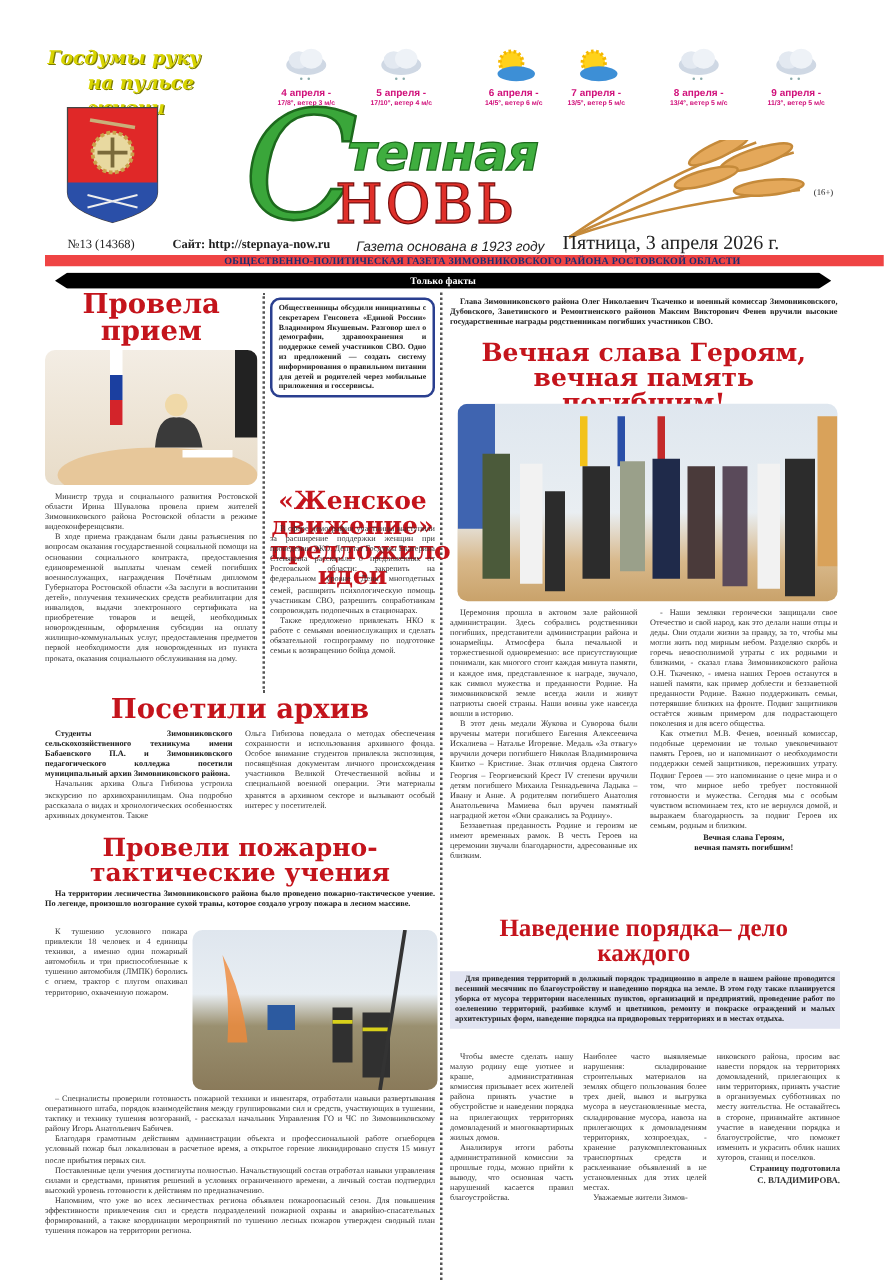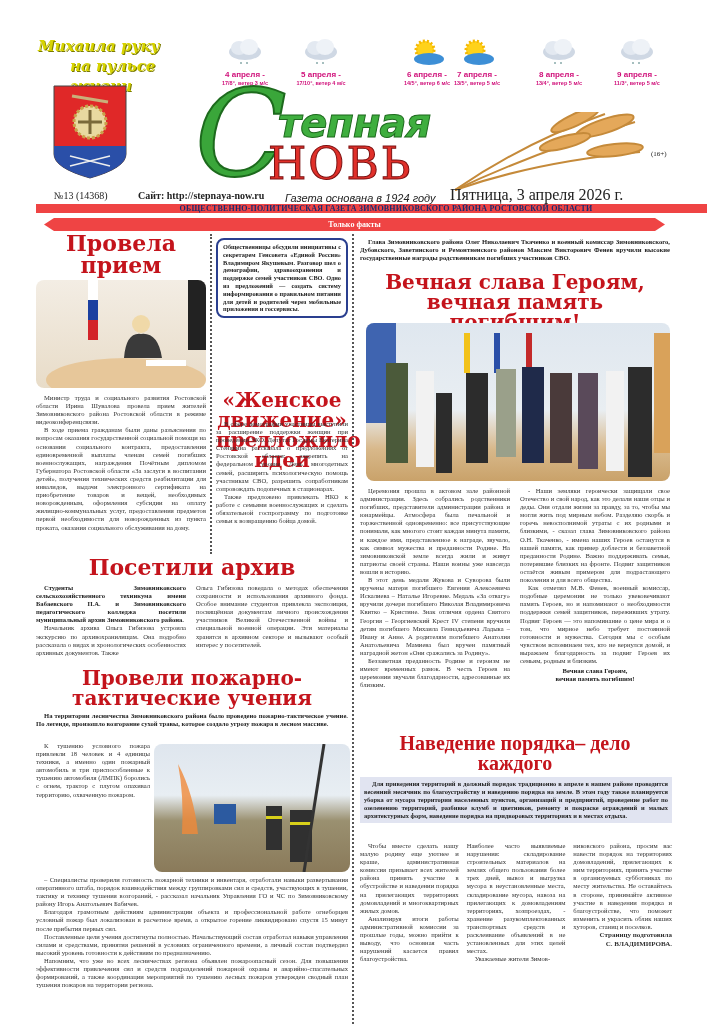--- a/index.html
+++ b/index.html
@@ -15,38 +15,38 @@
   .logo-c { left: 195px; top: 84px; font-family: "DejaVu Serif", serif; font-style: italic; font-size: 120px; line-height: 100px; color: #3aa63a; -webkit-text-stroke: 2px #1d6a1d; }
   .logo-top { left: 278px; top: 100px; font-family: "DejaVu Sans", sans-serif; font-style: italic; font-weight: bold; font-size: 40px; color: #3fae3f; -webkit-text-stroke: 1px #1d6a1d; letter-spacing: -1px; }
   .logo-bot { left: 268px; top: 144px; font-family: "DejaVu Serif", serif; font-weight: normal; font-size: 44px; line-height: 40px; color: #e0302a; -webkit-text-stroke: 1px #7a1010; letter-spacing: 2px; }
   .wheat { left: 455px; top: 112px; width: 190px; height: 80px; }
   .age { left: 651px; top: 150px; font-size: 7px; }
   .issue { left: 54px; top: 190px; font-size: 10px; }
   .site { left: 138px; top: 190px; font-size: 10px; font-weight: bold; }
   .founded { left: 285px; top: 192px; font-family: "Liberation Sans", sans-serif; font-style: italic; font-size: 11px; }
   .date { left: 450px; top: 186px; font-size: 16px; font-weight: normal; }
   .band { left: 36px; top: 204px; width: 700px; height: 9px; background: #ef4444; text-align: center; font-size: 8px; line-height: 9px; font-weight: bold; color: #1b2c70; letter-spacing: 0.2px; }
-  .ribbon { left: 44px; top: 218px; width: 621px; height: 13px; background: #ef4444; color: #fff; text-align: center; font-size: 8px; font-weight: bold; line-height: 13px; clip-path: polygon(0 50%, 10px 0, calc(100% - 10px) 0, 100% 50%, calc(100% - 10px) 100%, 10px 100%); }
+  .ribbon { left: 44px; top: 218px; width: 621px; height: 13px; background: #000000; color: #fff; text-align: center; font-size: 8px; font-weight: bold; line-height: 13px; clip-path: polygon(0 50%, 10px 0, calc(100% - 10px) 0, 100% 50%, calc(100% - 10px) 100%, 10px 100%); }
   .h-red { color: #c4141c; font-weight: bold; font-family: "DejaVu Serif", serif; text-align: center; line-height: 1.0; }
   .txt { font-size: 6.6px; line-height: 8.1px; text-align: justify; color: #333; }
   .txt p { text-indent: 8px; }
   .bold { font-weight: bold; color: #222; }
   .vdots { border-left: 2px dotted #555; }
   .photo { border-radius: 8px; overflow: hidden; }
   .box { border: 2px solid #2a3f8f; border-radius: 8px; padding: 3px 5px; }
   .shade { background: #e1e4f1; padding: 3px 4px; }
   .cols3 { display: flex; gap: 8px; }
   .cols3 > div { flex: 1; }
   .sign { text-align: right; font-weight: bold; font-size: 7px; line-height: 9px; }
 </style>
 </head>
 <body>
 
 <div class="abs slogan">
-  <span>Михаила руку</span>
+  <span>Госдумы руку</span>
   <span class="l2">на пульсе жизни</span>
 </div>
 
 <svg class="abs coat" viewBox="0 0 76 96">
   <path d="M2 2 H74 V70 Q74 84 38 94 Q2 84 2 70 Z" fill="#e02828" stroke="#444" stroke-width="1"></path>
   <path d="M2 62 H74 V70 Q74 84 38 94 Q2 84 2 70 Z" fill="#2a4fa8"></path>
   <circle cx="38" cy="38" r="16" fill="#e8d9a0" stroke="#c9a14a" stroke-width="3" stroke-dasharray="3 2"></circle>
   <path d="M38 26 V50 M26 38 H50" stroke="#7a6a3a" stroke-width="3"></path>
   <path d="M20 12 L56 18" stroke="#c9b07a" stroke-width="3"></path>
   <path d="M18 72 L58 82 M18 82 L58 72" stroke="#eee" stroke-width="1.5"></path>
@@ -71,21 +71,21 @@
         <ellipse cx="20" cy="14" rx="16" ry="8" fill="#cfd8e4"></ellipse>
         <ellipse cx="14" cy="10" rx="8" ry="7" fill="#e3e9f1"></ellipse>
         <ellipse cx="24" cy="9" rx="9" ry="8" fill="#eef2f7"></ellipse>
         <circle cx="16" cy="25" r="1" fill="#8aa"></circle>
         <circle cx="22" cy="25" r="1" fill="#8aa"></circle>
       </svg>
     </div>
   <div class="d">5 апреля -</div>
   <div class="t">17/10°, ветер 4 м/с</div>
 </div>
-<div class="abs weather" style="left:382px">
+<div class="abs weather" style="left:366px">
   <div class="ico">
       <svg width="40" height="28" viewBox="0 0 40 28">
         <circle cx="18" cy="12" r="9" fill="#ffd21a" stroke="#f5b800" stroke-width="3" stroke-dasharray="2 2"></circle>
         <ellipse cx="22" cy="21" rx="15" ry="6" fill="#3d8fd6"></ellipse>
       </svg>
     </div>
   <div class="d">6 апреля -</div>
   <div class="t">14/5°, ветер 6 м/с</div>
 </div>
 <div class="abs weather" style="left:432px">
@@ -136,21 +136,21 @@
     <ellipse cx="150" cy="14" rx="30" ry="7" transform="rotate(-18 150 14)"></ellipse>
     <ellipse cx="160" cy="38" rx="28" ry="6" transform="rotate(-6 160 38)"></ellipse>
     <ellipse cx="120" cy="8" rx="26" ry="6" transform="rotate(-25 120 8)"></ellipse>
     <ellipse cx="110" cy="30" rx="26" ry="6" transform="rotate(-15 110 30)"></ellipse>
   </g>
 </svg>
 <div class="abs age">(16+)</div>
 
 <div class="abs issue">№13 (14368)</div>
 <div class="abs site">Сайт: http://stepnaya-now.ru</div>
-<div class="abs founded">Газета основана в 1924 году</div>
+<div class="abs founded">Газета основана в 1923 году</div>
 <div class="abs date">Пятница,  3 апреля 2026 г.</div>
 <div class="abs band">ОБЩЕСТВЕННО-ПОЛИТИЧЕСКАЯ ГАЗЕТА ЗИМОВНИКОВСКОГО РАЙОНА РОСТОВСКОЙ ОБЛАСТИ</div>
 <div class="abs ribbon">Только факты</div>
 
 <div class="abs" style="left:36px; top:232px; width:170px;">
   <div class="h-red" style="font-size:22px;">Провела прием граждан</div>
 </div>
 <div class="abs photo" style="left:36px; top:280px; width:170px; height:108px; background:linear-gradient(#f3ede4,#e8dcc8);">
   <svg width="170" height="108" viewBox="0 0 170 108">
     <rect x="52" y="0" width="10" height="60" fill="#fff"></rect>

